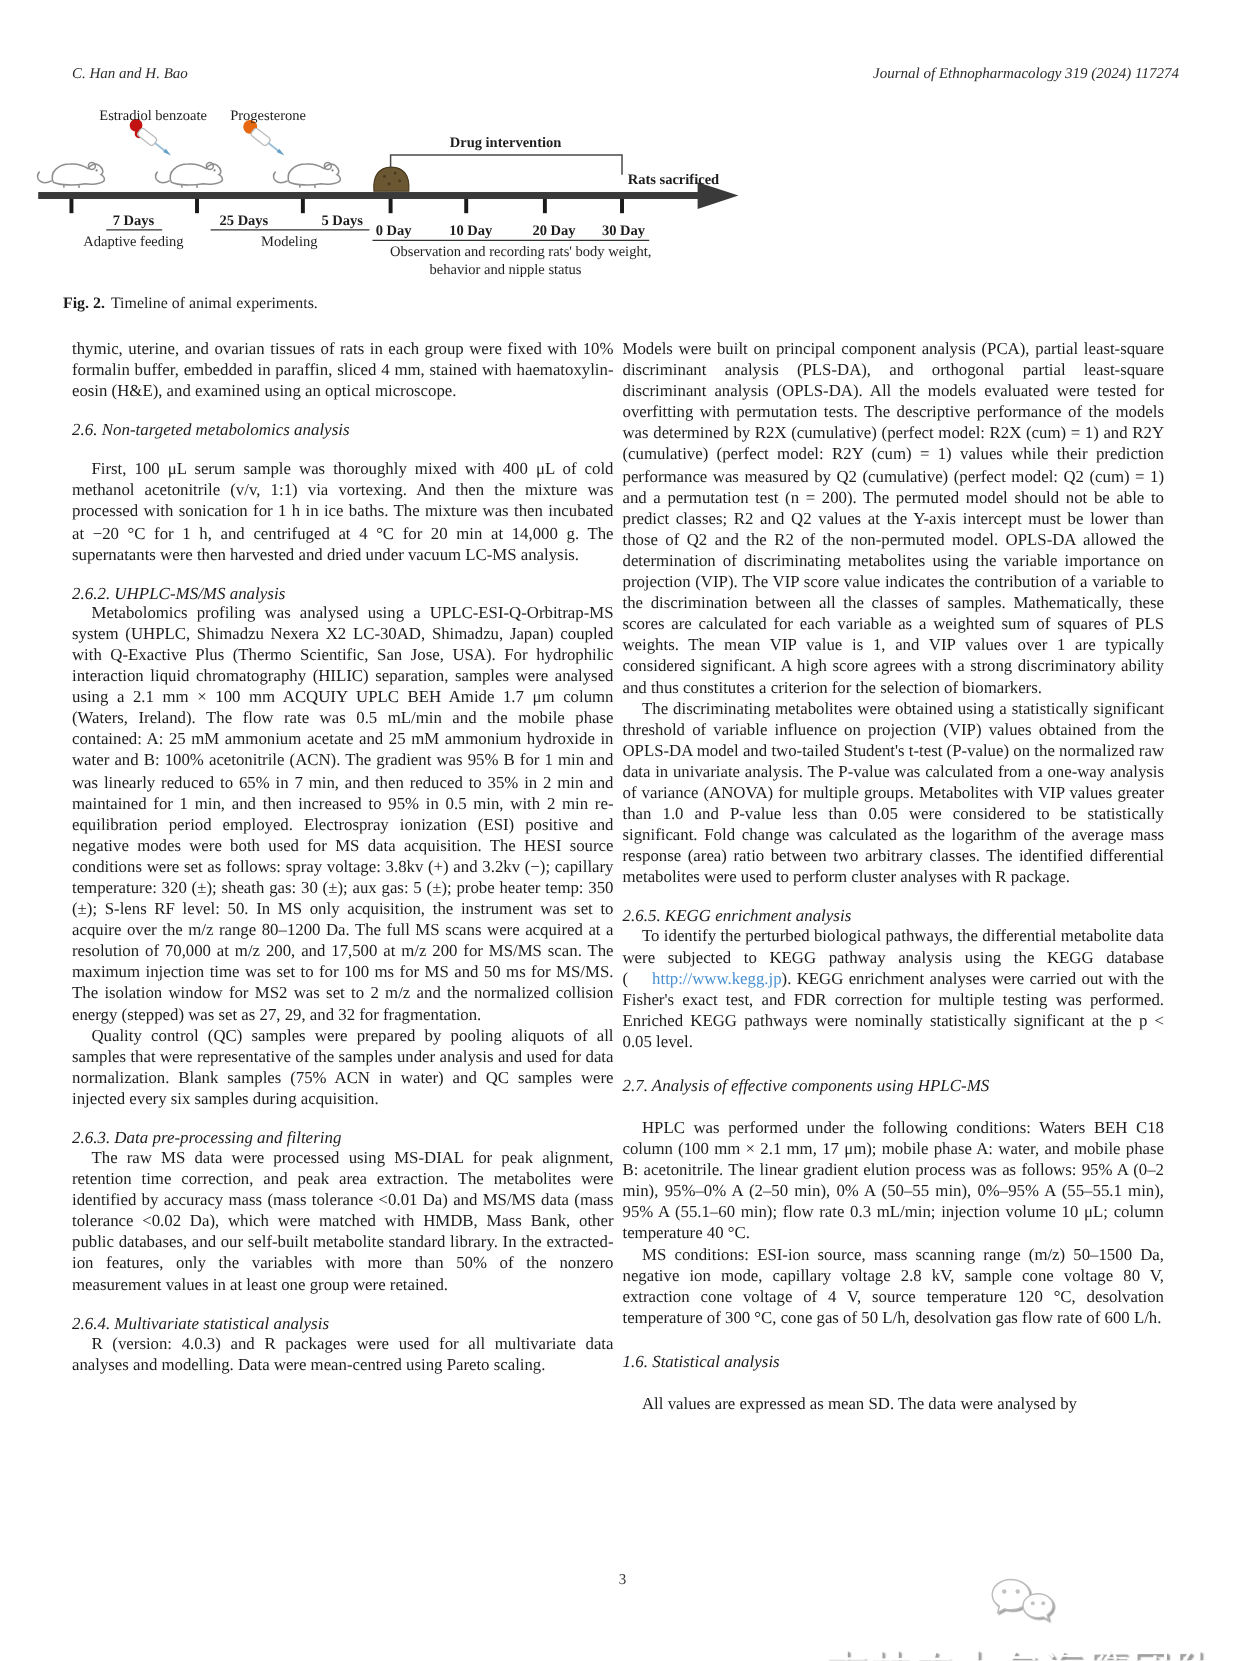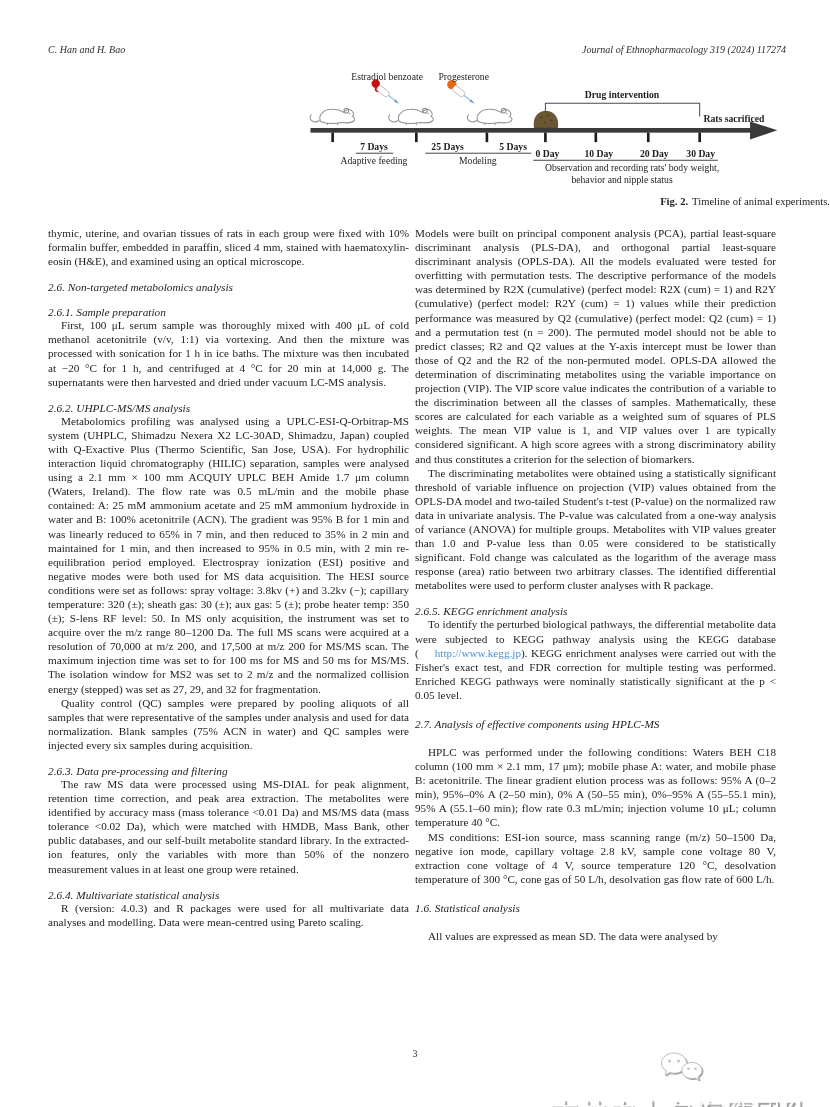--- a/index.html
+++ b/index.html
@@ -1,20 +1,20 @@
 <!DOCTYPE html>
 <html><head>
 <meta charset="utf-8">
 <style>
   html,body{margin:0;padding:0;background:#ffffff;}
   .page{position:relative;width:830px;height:1107px;background:#ffffff;overflow:hidden;
         font-family:"Liberation Serif",serif;color:#1d1d1d;}
   .runhead{position:absolute;top:44px;left:48px;right:44px;display:flex;
            justify-content:space-between;font-style:italic;font-size:10px;color:#2c2c2c;text-align:center;}
-  .figwrap{position:absolute;top:66px;left:0;right:0;text-align:right;}
+  .figwrap{position:absolute;top:66px;left:0;right:0;text-align:left;}
   .figcaption{margin-top:5px;font-size:10.6px;color:#1d1d1d;padding-left:42px;}
   .figcaption b{margin-right:4px;}
   .cols{position:absolute;top:226px;left:48px;width:740px;display:flex;gap:6px;}
   .col{width:361px;}
   .para{margin:0;text-align:justify;font-size:11.2px;line-height:14.1px;}
   .indent{text-indent:13px;}
   .h-sec{margin:13px 0;font-style:italic;font-size:11.3px;font-weight:normal;}
   .h-sub{margin:13px 0 0;font-style:italic;font-size:11.3px;font-weight:normal;}
   .h-gap{margin:16px 0 15px;}
   .link{color:#4a90d2;text-decoration:none;cursor:pointer;padding-left:16px;}
@@ -115,21 +115,20 @@
     <div class="figcaption">
       <b>Fig. 2.</b><span>Timeline of animal experiments.</span>
     </div>
   </div>
 
   <div class="cols">
 
     <div class="col">
       <p class="para">thymic, uterine, and ovarian tissues of rats in each group were fixed with 10% formalin buffer, embedded in paraffin, sliced 4 mm, stained with haematoxylin-eosin (H&amp;E), and examined using an optical microscope.</p>
       <p class="h-sec">2.6. Non-targeted metabolomics analysis</p>
-      <p class="h-sub">2.6.1. Sample preparation</p>
       <p class="para indent">First, 100 μL serum sample was thoroughly mixed with 400 μL of cold methanol acetonitrile (v/v, 1:1) via vortexing. And then the mixture was processed with sonication for 1 h in ice baths. The mixture was then incubated at −20 °C for 1 h, and centrifuged at 4 °C for 20 min at 14,000 g. The supernatants were then harvested and dried under vacuum LC-MS analysis.</p>
       <p class="h-sub">2.6.2. UHPLC-MS/MS analysis</p>
       <p class="para indent">Metabolomics profiling was analysed using a UPLC-ESI-Q-Orbitrap-MS system (UHPLC, Shimadzu Nexera X2 LC-30AD, Shimadzu, Japan) coupled with Q-Exactive Plus (Thermo Scientific, San Jose, USA). For hydrophilic interaction liquid chromatography (HILIC) separation, samples were analysed using a 2.1 mm × 100 mm ACQUIY UPLC BEH Amide 1.7 μm column (Waters, Ireland). The flow rate was 0.5 mL/min and the mobile phase contained: A: 25 mM ammonium acetate and 25 mM ammonium hydroxide in water and B: 100% acetonitrile (ACN). The gradient was 95% B for 1 min and was linearly reduced to 65% in 7 min, and then reduced to 35% in 2 min and maintained for 1 min, and then increased to 95% in 0.5 min, with 2 min re-equilibration period employed. Electrospray ionization (ESI) positive and negative modes were both used for MS data acquisition. The HESI source conditions were set as follows: spray voltage: 3.8kv (+) and 3.2kv (−); capillary temperature: 320 (±); sheath gas: 30 (±); aux gas: 5 (±); probe heater temp: 350 (±); S-lens RF level: 50. In MS only acquisition, the instrument was set to acquire over the m/z range 80–1200 Da. The full MS scans were acquired at a resolution of 70,000 at m/z 200, and 17,500 at m/z 200 for MS/MS scan. The maximum injection time was set to for 100 ms for MS and 50 ms for MS/MS. The isolation window for MS2 was set to 2 m/z and the normalized collision energy (stepped) was set as 27, 29, and 32 for fragmentation.</p>
       <p class="para indent">Quality control (QC) samples were prepared by pooling aliquots of all samples that were representative of the samples under analysis and used for data normalization. Blank samples (75% ACN in water) and QC samples were injected every six samples during acquisition.</p>
       <p class="h-sub">2.6.3. Data pre-processing and filtering</p>
       <p class="para indent">The raw MS data were processed using MS-DIAL for peak alignment, retention time correction, and peak area extraction. The metabolites were identified by accuracy mass (mass tolerance &lt;0.01 Da) and MS/MS data (mass tolerance &lt;0.02 Da), which were matched with HMDB, Mass Bank, other public databases, and our self-built metabolite standard library. In the extracted-ion features, only the variables with more than 50% of the nonzero measurement values in at least one group were retained.</p>
       <p class="h-sub">2.6.4. Multivariate statistical analysis</p>
       <p class="para indent">R (version: 4.0.3) and R packages were used for all multivariate data analyses and modelling. Data were mean-centred using Pareto scaling.</p>
     </div>
 

